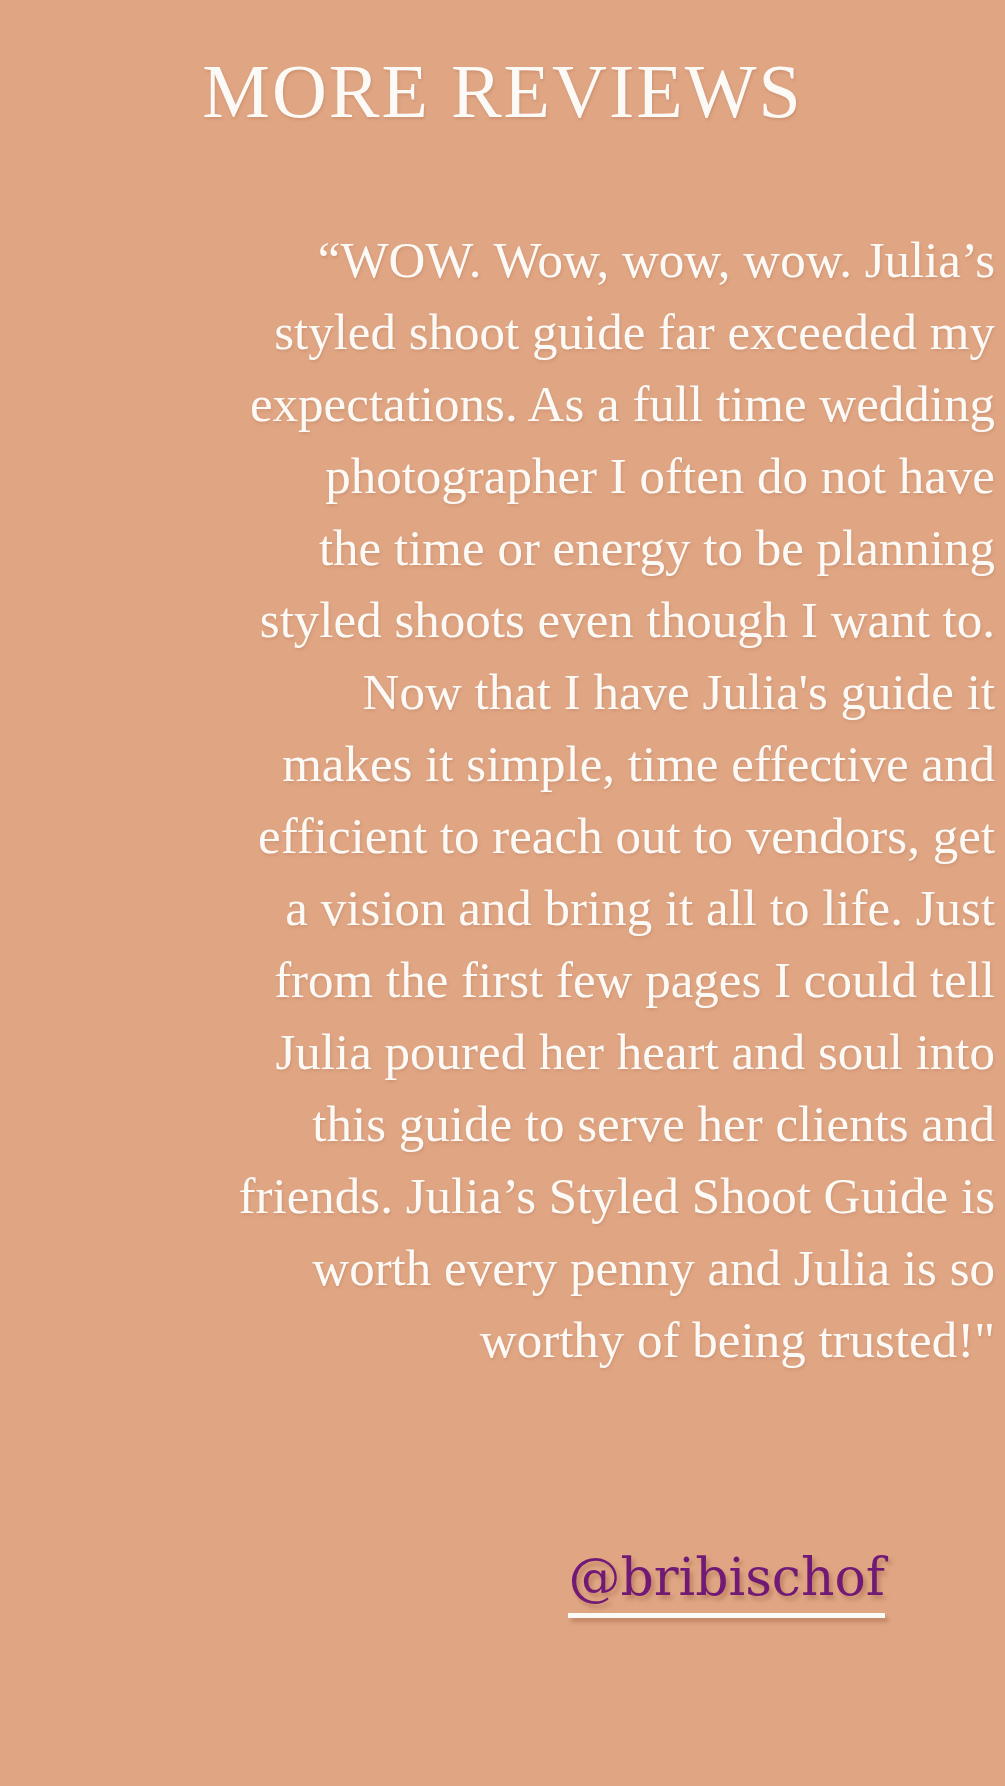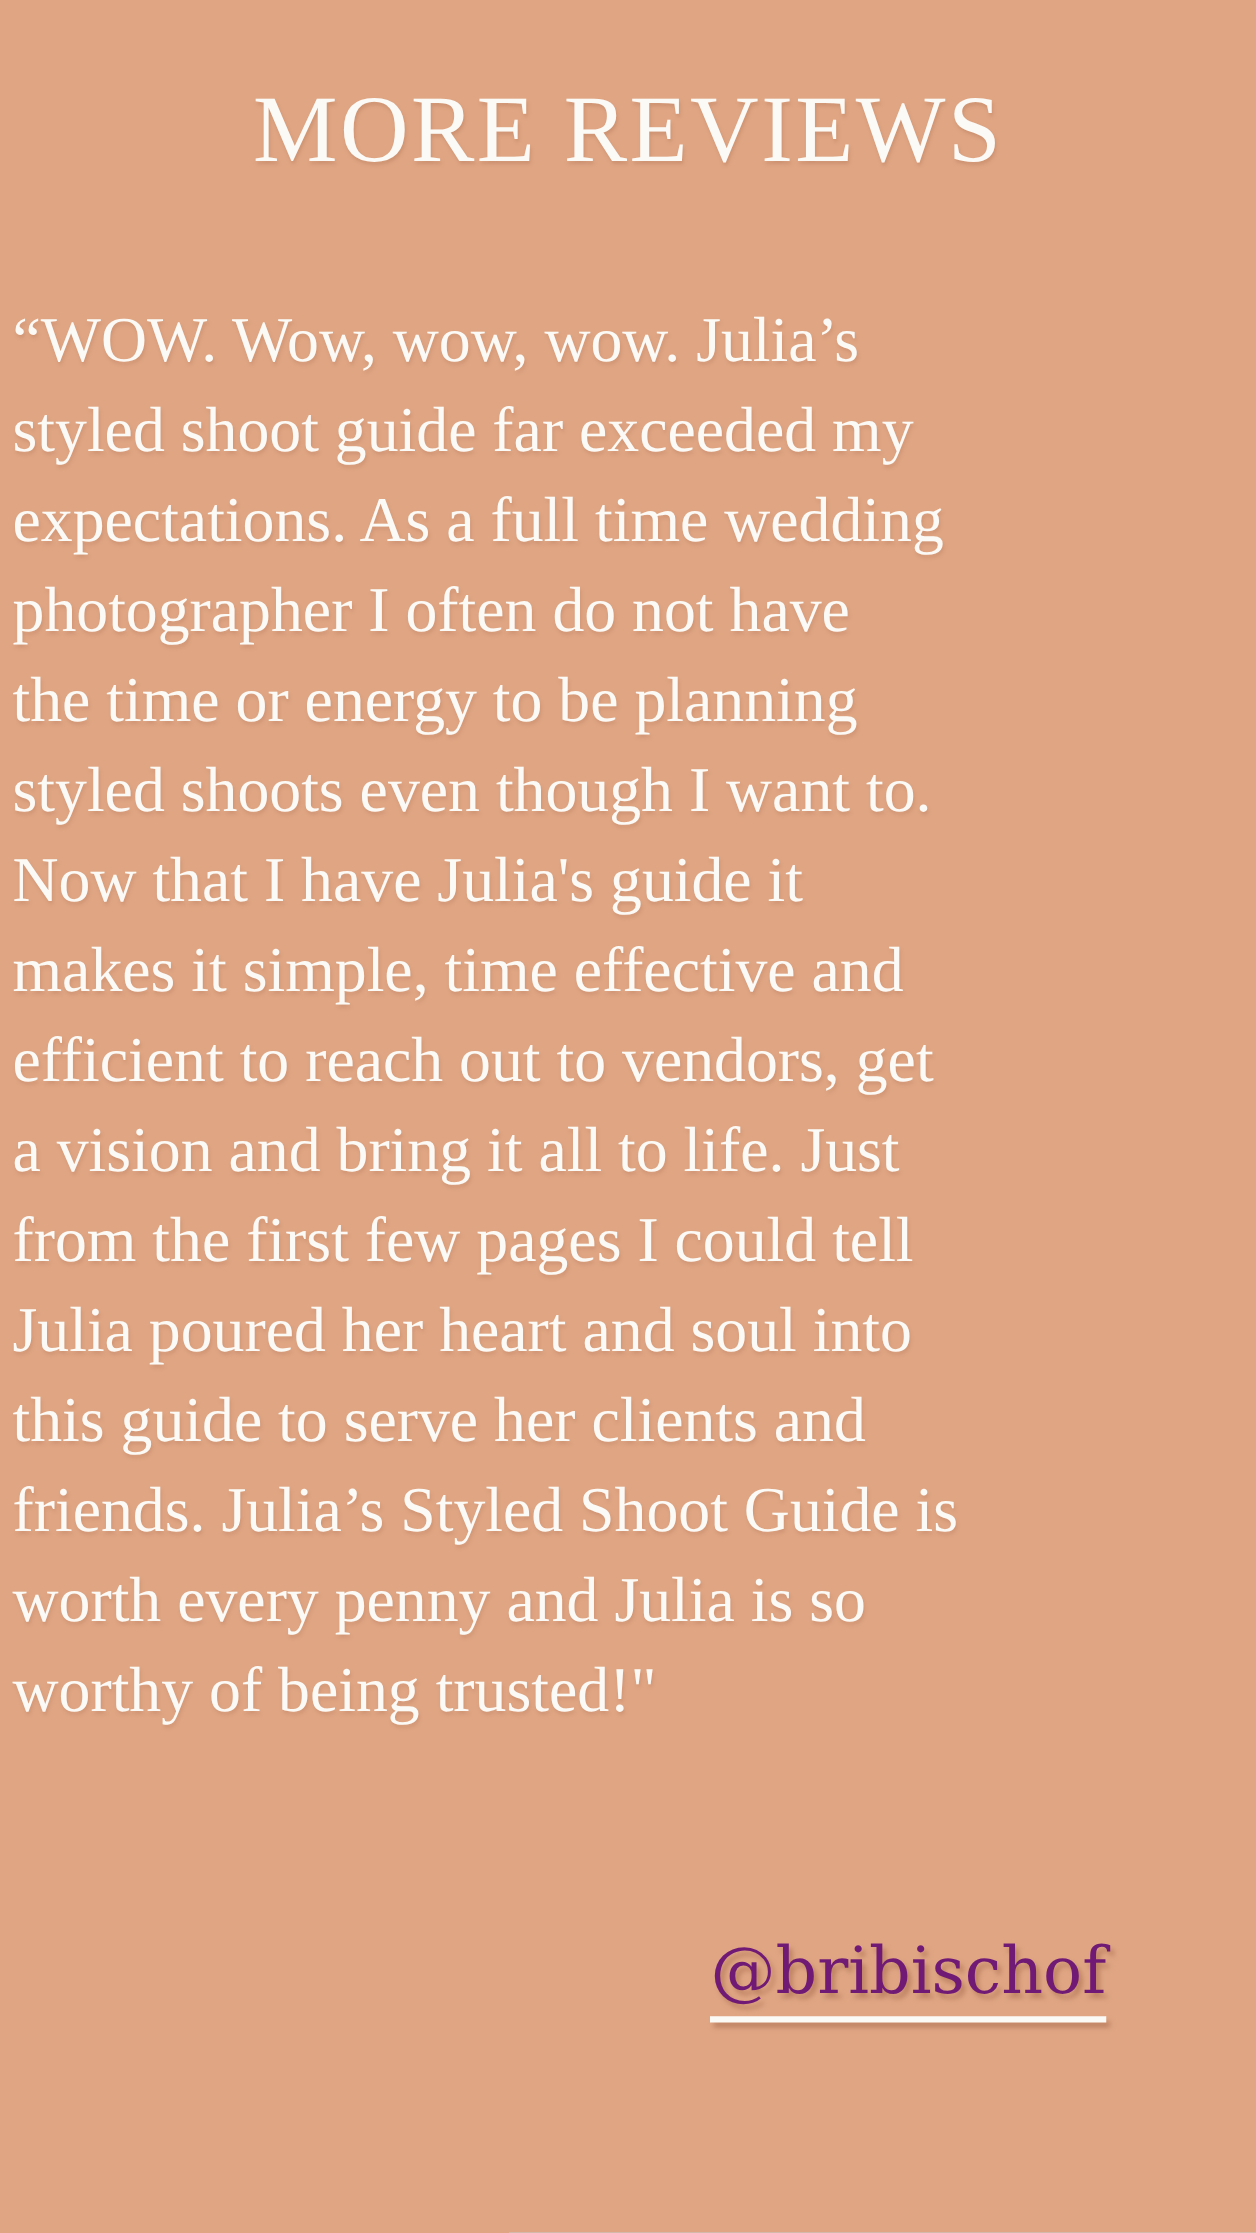--- a/index.html
+++ b/index.html
@@ -11,34 +11,34 @@
     position: relative;
     width: 1005px;
     height: 1786px;
     margin: 0 auto;
     background: #E0A684;
     color: #FCFAF6;
     font-family: "Liberation Serif", serif;
     overflow: hidden;
   }
   .title {
-    margin: 16px;
+    margin: 3px;
     padding-top: 46px;
     text-align: center;
     font-size: 76px;
     line-height: 1.12;
     font-weight: 400;
     letter-spacing: 2px;
     text-shadow: 1px 2px 3px rgba(168, 108, 78, 0.35);
   }
   .quote {
     margin: 0 auto;
     margin-top: 90px;
     width: 985px;
-    text-align: left;
+    text-align: right;
     font-size: 51px;
     line-height: 72px;
     white-space: pre-line;
     text-shadow: 1px 2px 3px rgba(168, 108, 78, 0.30);
   }
   .attribution {
     position: absolute;
     top: 1548px;
     right: 120px;
     font-family: "DejaVu Serif", serif;

